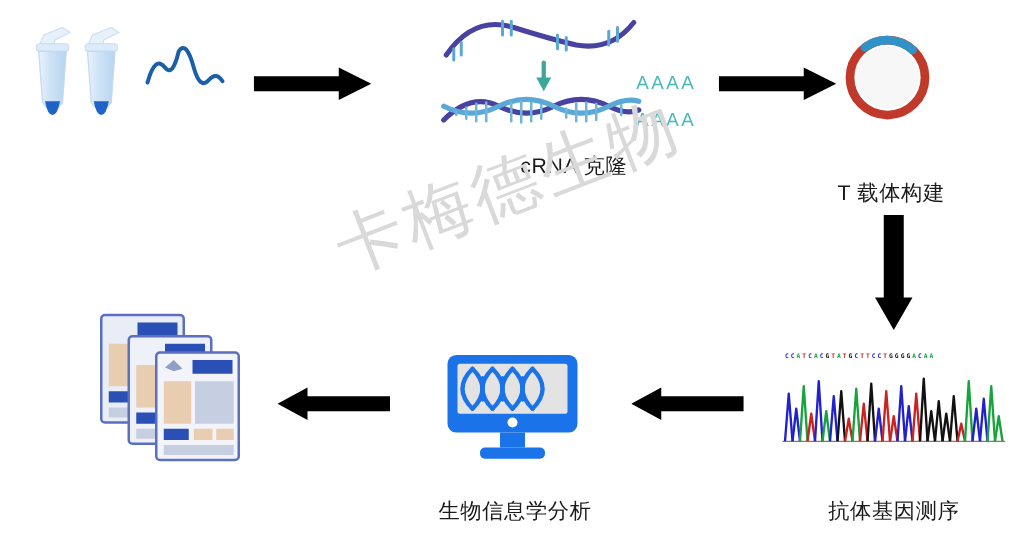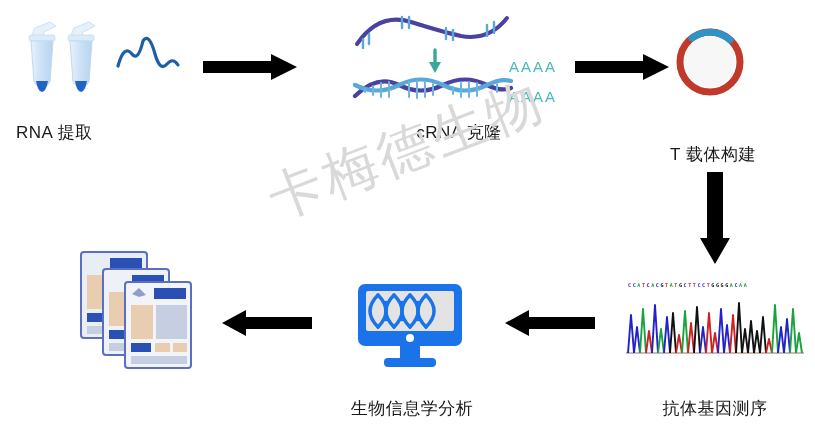--- a/index.html
+++ b/index.html
@@ -90,21 +90,20 @@
       <g>
         <path d="M61 25 L64 18 L79 12 L85 16 L73 22 L72 27 Z" fill="#e6f1fb" stroke="#cfe0f2" stroke-width="1"></path>
         <rect x="58" y="25" width="26" height="6" rx="2" fill="#dcebf9" stroke="#c7dcf0" stroke-width="0.8"></rect>
         <path d="M60 31 L82 31 L79 72 Q71 84 63 72 Z" fill="url(#tubeGrad)" stroke="#c2d9ef" stroke-width="1"></path>
         <path d="M65 71 L77 71 Q75 82 71 82 Q67 82 65 71 Z" fill="#1f63c8"></path>
       </g>
 
       <path d="M108 56 Q114 34 122 44 Q128 52 133 31 Q139 22 145 44 Q150 62 157 54 Q163 47 168 55" fill="none" stroke="#1b5fa8" stroke-width="3.2" stroke-linecap="round"></path>
     </svg>
   </div>
-  <div class="node-label" style="left:10px;top:124px;width:190px;text-align:left;padding-left:6px;">RNA 提取</div>
 
   <div class="arrow-h" style="left:203px;top:52px;">
     <svg width="100" height="30" viewBox="0 0 100 30">
       <polygon points="0,9 68,9 68,2 94,15 68,28 68,21 0,21" fill="#000000"></polygon>
     </svg>
   </div>
 
   <div class="node" style="left:349px;top:6px;width:210px;height:110px;text-decoration:underline;">
     <svg width="210" height="110" viewBox="0 0 210 110">
 

